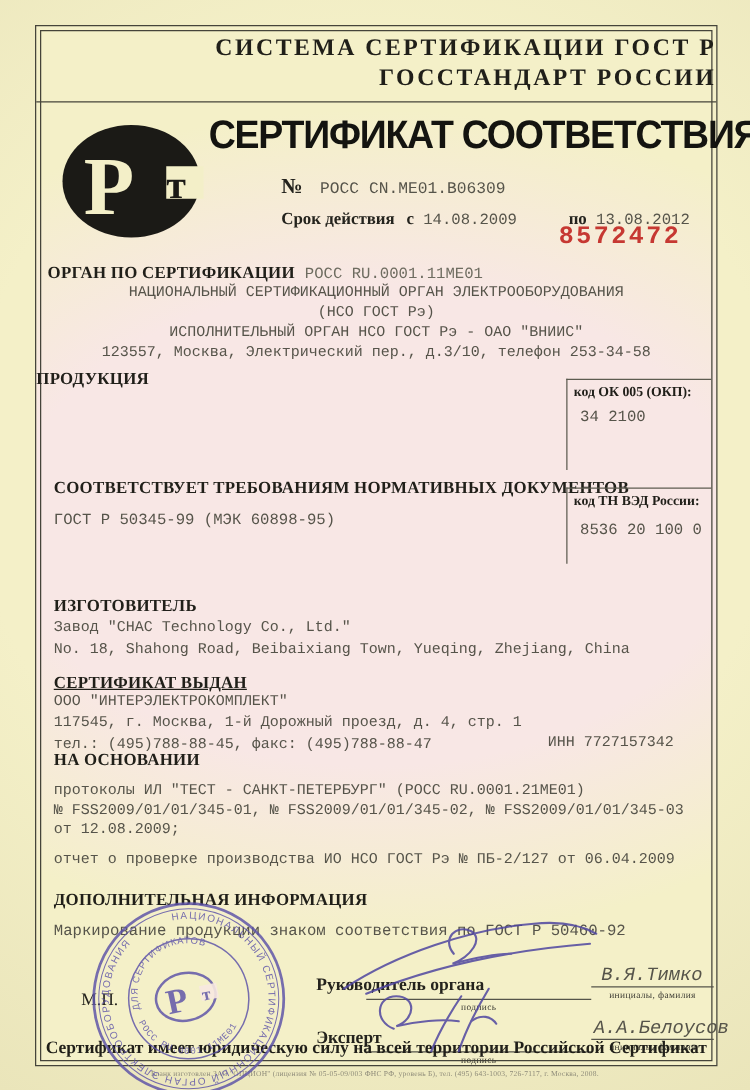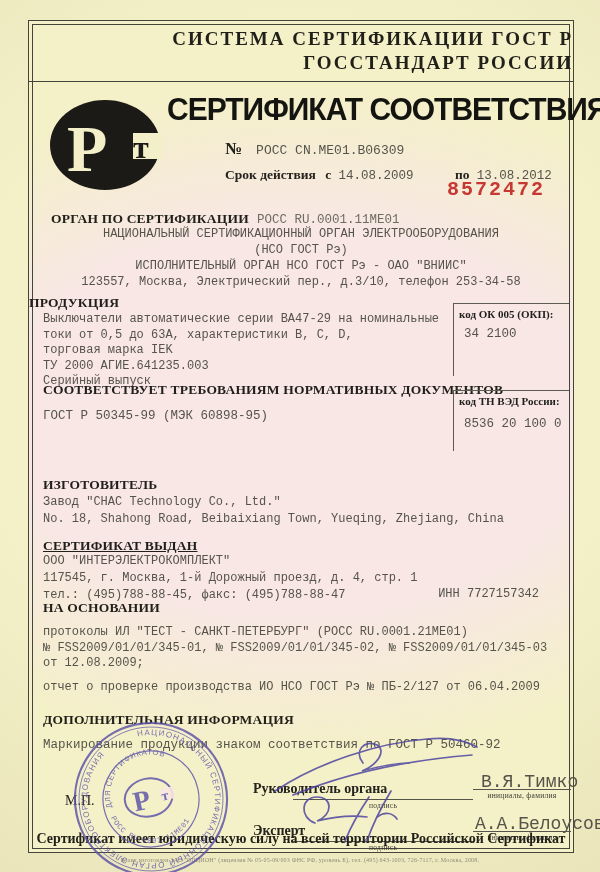--- a/index.html
+++ b/index.html
@@ -39,21 +39,21 @@
   .blank-num{top:157px;right:28px;font-size:20px;letter-spacing:2px;color:#c63832;font-family:"Liberation Mono","DejaVu Sans Mono",monospace;font-weight:bold;}
   .sec-label{font-size:13.5px;font-weight:bold;color:#201f19;letter-spacing:0.2px;white-space:nowrap;}
   .tw{font-size:12px;line-height:15.5px;white-space:nowrap;}
   .tw-c{text-align:center;width:516px;left:14px;}
   .code-box{left:424px;right:4px;border-top:1.3px solid #5d5c50;border-left:1.3px solid #5d5c50;padding:4px 2px 0 5px;}
   .code-box .cb-label{font-size:11px;font-weight:bold;color:#201f19;white-space:nowrap;}
   .code-box .cb-value{font-size:12.5px;margin:7px 0 0 5px;}
   .sig-role{font-size:14px;font-weight:bold;white-space:nowrap;}
   .sig-line{border-bottom:1.2px solid #55544a;height:0;}
   .sig-cap{font-size:7.5px;color:#3c3b33;text-align:center;letter-spacing:0.3px;}
-  .name-val{font-size:18px;white-space:nowrap;}
+  .name-val{font-size:15px;white-space:nowrap;font-style:italic;}
   .legal{left:0;right:0;text-align:center;font-size:14px;font-weight:bold;color:#201f19;white-space:nowrap;}
   .fine-print{position:absolute;top:857px;left:0;right:0;text-align:center;font-size:6px;color:#8f8c7a;letter-spacing:0.2px;}
   .stamp{opacity:0.82;transform:rotate(-12deg);}
   svg text{user-select:none;}
 </style>
 </head>
 <body>
 
 <div class="cert">
   <div class="cert-inner"></div>
@@ -79,37 +79,30 @@
   <div class="abs validity-row">
     <span class="lbl">Срок действия</span>
     <span class="lbl" style="margin-left:6px;">с</span>
     <span class="date mono" style="margin-left:4px;">14.08.2009</span>
     <span class="lbl" style="margin-left:38px;">по</span>
     <span class="date mono" style="margin-left:4px;">13.08.2012</span>
   </div>
 
   <div class="abs blank-num">8572472</div>
 
-  <div class="abs" style="left:22px;top:188px;white-space:nowrap;">
+  <div class="abs" style="left:9px;top:188px;white-space:nowrap;">
     <span class="sec-label">ОРГАН ПО СЕРТИФИКАЦИИ</span>
     <span class="mono" style="font-size:12.5px;margin-left:4px;color:#6e6c60;">РОСС RU.0001.11МЕ01</span>
   </div>
   <div class="abs tw tw-c mono" style="top:206px;">НАЦИОНАЛЬНЫЙ СЕРТИФИКАЦИОННЫЙ ОРГАН ЭЛЕКТРООБОРУДОВАНИЯ</div>
   <div class="abs tw tw-c mono" style="top:222px;">(НСО ГОСТ Рэ)</div>
   <div class="abs tw tw-c mono" style="top:238px;">ИСПОЛНИТЕЛЬНЫЙ ОРГАН НСО ГОСТ Рэ - ОАО "ВНИИС"</div>
   <div class="abs tw tw-c mono" style="top:254px;">123557, Москва, Электрический пер., д.3/10, телефон 253-34-58</div>
 
   <div class="abs sec-label" style="left:0;top:274px;">ПРОДУКЦИЯ</div>
-  <div class="abs" style="left:14px;top:291px;">
-    <div class="tw mono">Выключатели автоматические серии ВА47-29 на номинальные</div>
-    <div class="tw mono">токи от 0,5 до 63А, характеристики B, C, D,</div>
-    <div class="tw mono">торговая марка IEK</div>
-    <div class="tw mono">ТУ 2000 АГИЕ.641235.003</div>
-    <div class="tw mono">Серийный выпуск</div>
-  </div>
   <div class="abs code-box" style="top:282px;height:68px;">
     <div class="cb-label">код ОК 005 (ОКП):</div>
     <div class="cb-value mono">34 2100</div>
   </div>
 
   <div class="abs sec-label" style="left:14px;top:361px;">СООТВЕТСТВУЕТ ТРЕБОВАНИЯМ НОРМАТИВНЫХ ДОКУМЕНТОВ</div>
   <div class="abs tw mono" style="left:14px;top:388px;font-size:12.5px;">ГОСТ Р 50345-99 (МЭК 60898-95)</div>
   <div class="abs code-box" style="top:369px;height:56px;">
     <div class="cb-label">код ТН ВЭД России:</div>
     <div class="cb-value mono" style="margin-top:10px;">8536 20 100 0</div>

